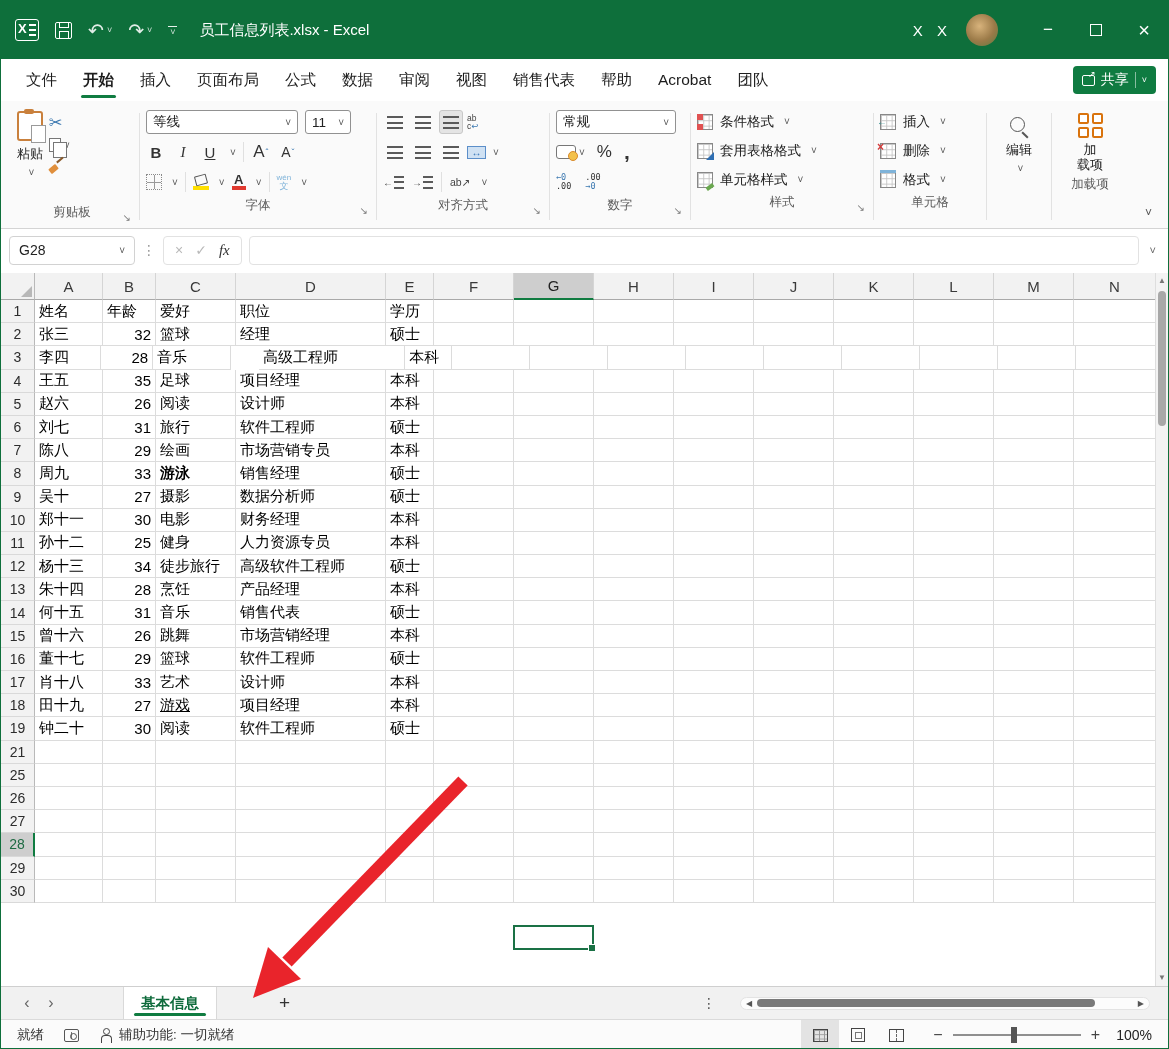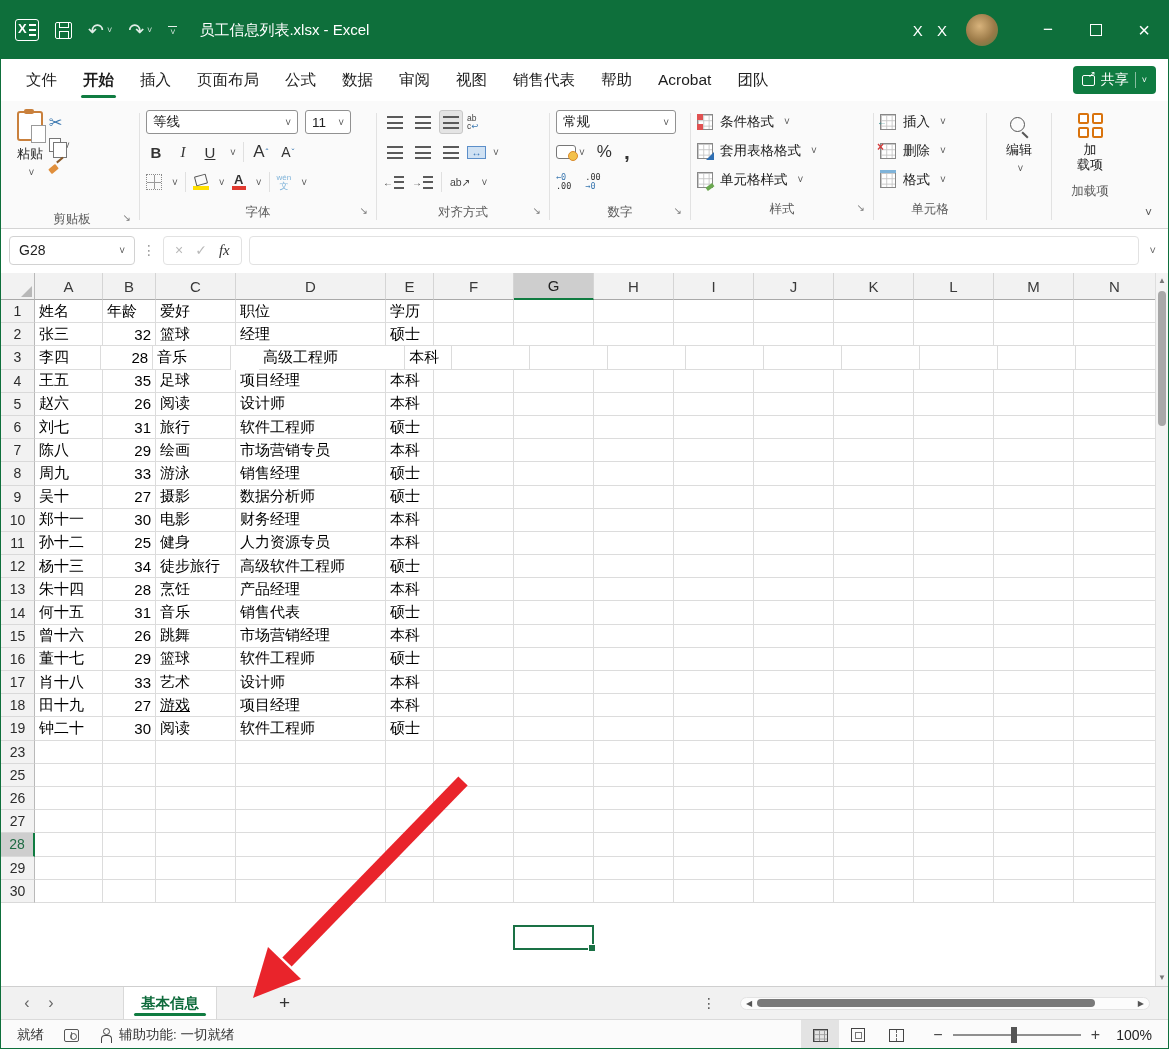--- a/index.html
+++ b/index.html
@@ -44,21 +44,21 @@
   .share-ic { width:13px; height:11px; border:1.3px solid #fff; border-radius:2px; position:relative; }
   .share-ic::after { content:"↗"; position:absolute; top:-7px; right:-2px; font-size:9px; color:#fff; }
   .share-sep { width:1px; height:16px; background:rgba(255,255,255,.5); }
   .chev { font-size:10px; color:#555; margin-left:3px; }
 
   
   .ribbon { height:128px; background:#fafafa; border-bottom:1px solid #d4d4d4; display:flex; padding:4px 4px 0 6px; position:relative; }
   .rgroup { position:relative; display:flex; flex-direction:column; padding:2px 4px 0 4px; }
   .vsep { width:1px; background:#e2e2e2; margin:8px 2px; }
   .gbody { flex:1; display:flex; align-items:flex-start; }
-  .glabel { height:24px; display:flex; align-items:flex-end; justify-content:center; font-size:12.5px; color:#5a5a5a; position:relative; }
+  .glabel { height:24px; display:flex; align-items:flex-start; justify-content:center; font-size:12.5px; color:#5a5a5a; position:relative; }
   .launcher { position:absolute; right:2px; bottom:5px; font-size:10px; color:#777; }
   .bigbtn { display:flex; flex-direction:column; align-items:center; justify-content:flex-start; font-size:13px; color:#222; gap:4px; padding:4px 6px; }
   .frow { display:flex; align-items:center; height:30px; gap:7px; }
   .fbtn { min-width:20px; display:flex; align-items:center; justify-content:center; font-size:15px; color:#333; }
   .combo { height:24px; border:1px solid #919191; border-radius:3px; background:#fff; display:flex; align-items:center;
      justify-content:space-between; padding:0 6px; font-size:13.5px; color:#222; }
   .mini-sep { width:1px; height:20px; background:#e0e0e0; }
 
   .ic-paste { width:26px; height:30px; border:2px solid #c9803c; border-radius:3px; background:#fff; position:relative; }
   .ic-paste::before { content:""; position:absolute; top:-4px; left:5px; width:10px; height:5px; background:#c9803c; border-radius:2px; }
@@ -641,21 +641,21 @@
           <div class="cell" style="width: 80px;"></div>
           <div class="cell" style="width: 80px;"></div>
           <div class="cell" style="width: 80px;"></div>
           <div class="cell" style="width: 80px;"></div>
           <div class="cell" style="width: 82px;"></div>
         </div>
         <div class="grow">
           <div class="rh">8</div>
           <div class="cell" style="width: 68px;">周九</div>
           <div class="cell num" style="width: 53px;">33</div>
-          <div class="cell" style="width: 80px;">游泳</div>
+          <div class="cell" style="width: 80px; font-weight: bold;">游泳</div>
           <div class="cell" style="width: 150px;">销售经理</div>
           <div class="cell" style="width: 48px;">硕士</div>
           <div class="cell" style="width: 80px;"></div>
           <div class="cell" style="width: 80px;"></div>
           <div class="cell" style="width: 80px;"></div>
           <div class="cell" style="width: 80px;"></div>
           <div class="cell" style="width: 80px;"></div>
           <div class="cell" style="width: 80px;"></div>
           <div class="cell" style="width: 80px;"></div>
           <div class="cell" style="width: 80px;"></div>
@@ -842,21 +842,21 @@
           <div class="cell" style="width: 80px;"></div>
           <div class="cell" style="width: 80px;"></div>
           <div class="cell" style="width: 80px;"></div>
           <div class="cell" style="width: 80px;"></div>
           <div class="cell" style="width: 80px;"></div>
           <div class="cell" style="width: 80px;"></div>
           <div class="cell" style="width: 80px;"></div>
           <div class="cell" style="width: 82px;"></div>
         </div>
         <div class="grow">
-          <div class="rh">23</div>
+          <div class="rh">21</div>
           <div class="cell" style="width: 68px;"></div>
           <div class="cell" style="width: 53px;"></div>
           <div class="cell" style="width: 80px;"></div>
           <div class="cell" style="width: 150px;"></div>
           <div class="cell" style="width: 48px;"></div>
           <div class="cell" style="width: 80px;"></div>
           <div class="cell" style="width: 80px;"></div>
           <div class="cell" style="width: 80px;"></div>
           <div class="cell" style="width: 80px;"></div>
           <div class="cell" style="width: 80px;"></div>

